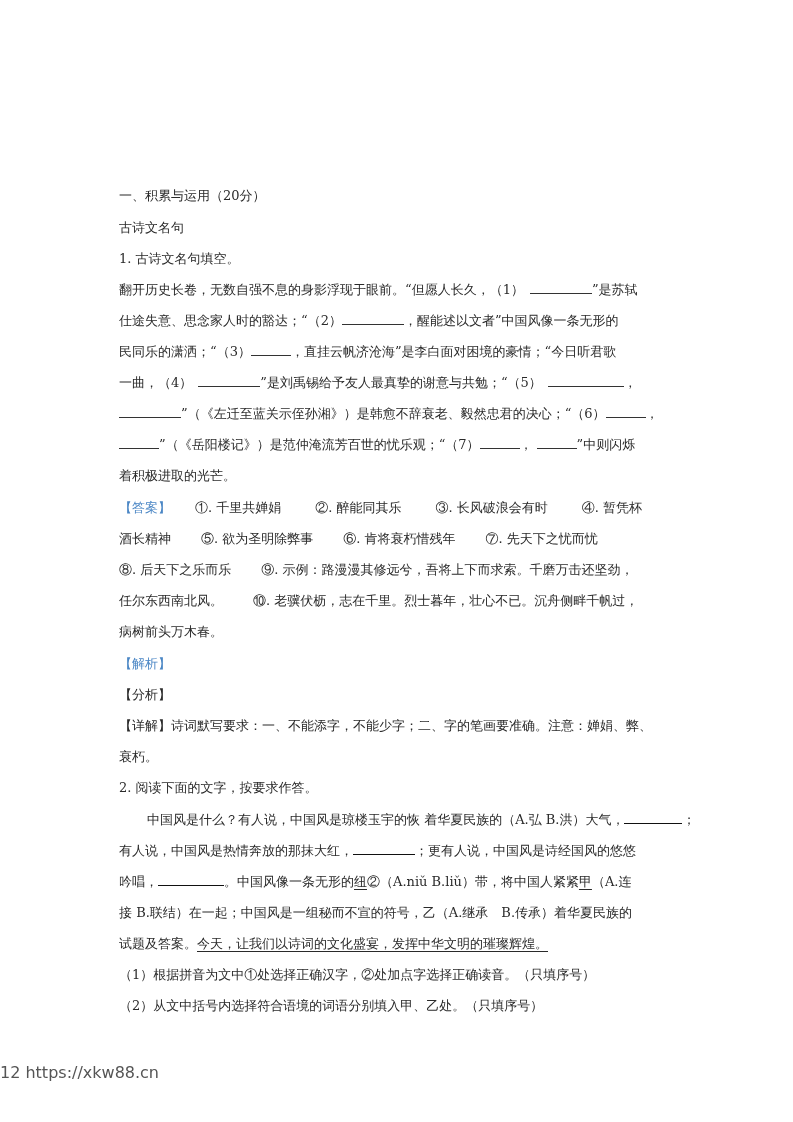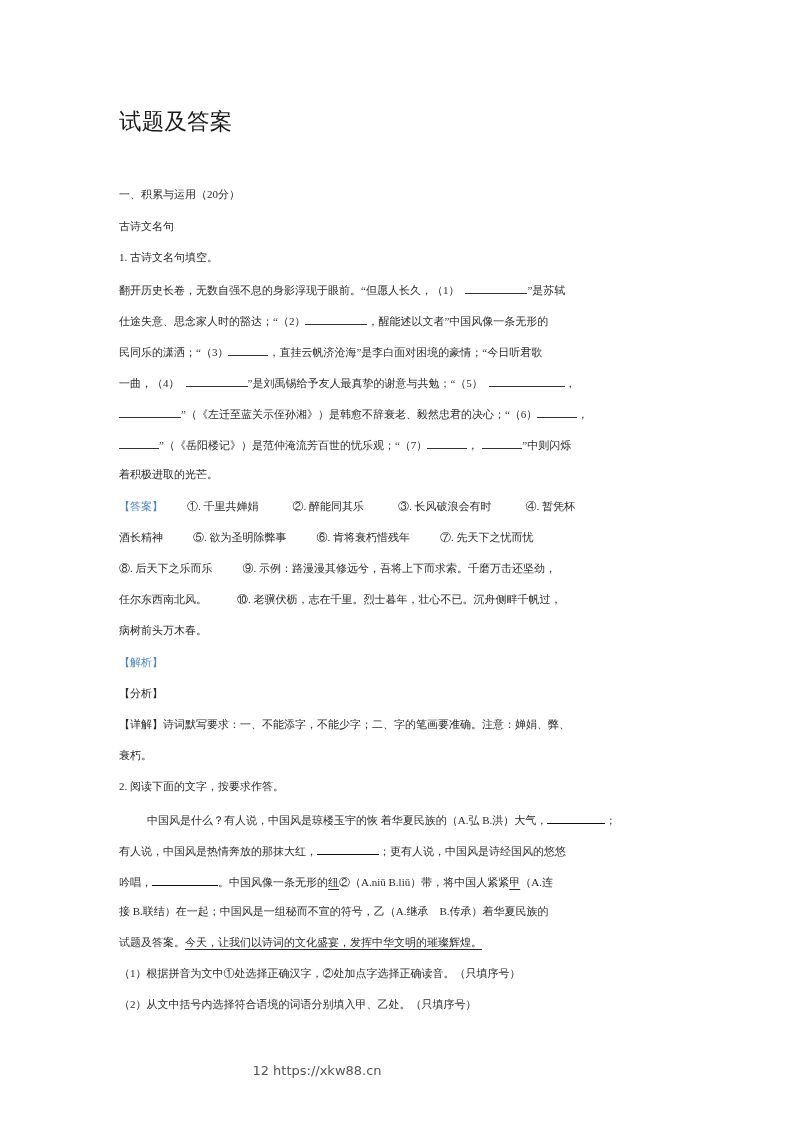--- a/index.html
+++ b/index.html
@@ -1,31 +1,30 @@
 <!DOCTYPE html>
 <html><head>
 <meta charset="utf-8">
 <style>
   html, body { margin: 0; padding: 0; background: #ffffff; }
   body { width: 793px; height: 1122px; position: relative; overflow: hidden;
          font-family: "DejaVu Serif", "Liberation Serif", serif; color: #222; }
   .title { position: absolute; left: 119px; top: 98px; width: 570px; font-size: 22.5px; line-height: 46px; color: #1a1a1a; letter-spacing: 0.2px; }
-  .line { position: absolute; left: 119px; font-size: 11px; white-space: nowrap; color: #2a2a2a; font-family: Liberation Serif, serif; }
+  .line { position: absolute; left: 119px; font-size: 13px; white-space: nowrap; color: #2a2a2a; }
   .blank { display: inline-block; border-bottom: 1px solid #333; height: 12px; vertical-align: baseline; }
   .blank.dark { border-bottom: 1.3px solid #111; }
   .label-blue { color: #4a86c5; }
   .ul { text-decoration: underline; text-underline-offset: 3px; }
-  .footer { position: absolute; top: 1063px; left: 0; width: 634px; text-align: center; font-family: "DejaVu Sans", "Liberation Sans", sans-serif; font-size: 13px; color: #555; }
+  .footer { position: absolute; top: 1063px; left: 0; width: 634px; font-family: "DejaVu Sans", "Liberation Sans", sans-serif; font-size: 16px; color: #555; }
   .sp { display: inline-block; }
 </style>
 </head>
 <body>
 
 <div class="title">
-  <div>试题及答案</div>
 </div>
 
 <div class="line" style="top:187px">一、积累与运用（20分）</div>
 <div class="line" style="top:219px">古诗文名句</div>
 <div class="line" style="top:250px">1. 古诗文名句填空。</div>
 
 <div class="line" style="top:281px">
   <span>翻开历史长卷，无数自强不息的身影浮现于眼前。“但愿人长久，（1）</span><span class="sp" style="width:6px"></span><span class="blank" style="width:62px"></span><span>”是苏轼</span>
 </div>
 <div class="line" style="top:312px">

